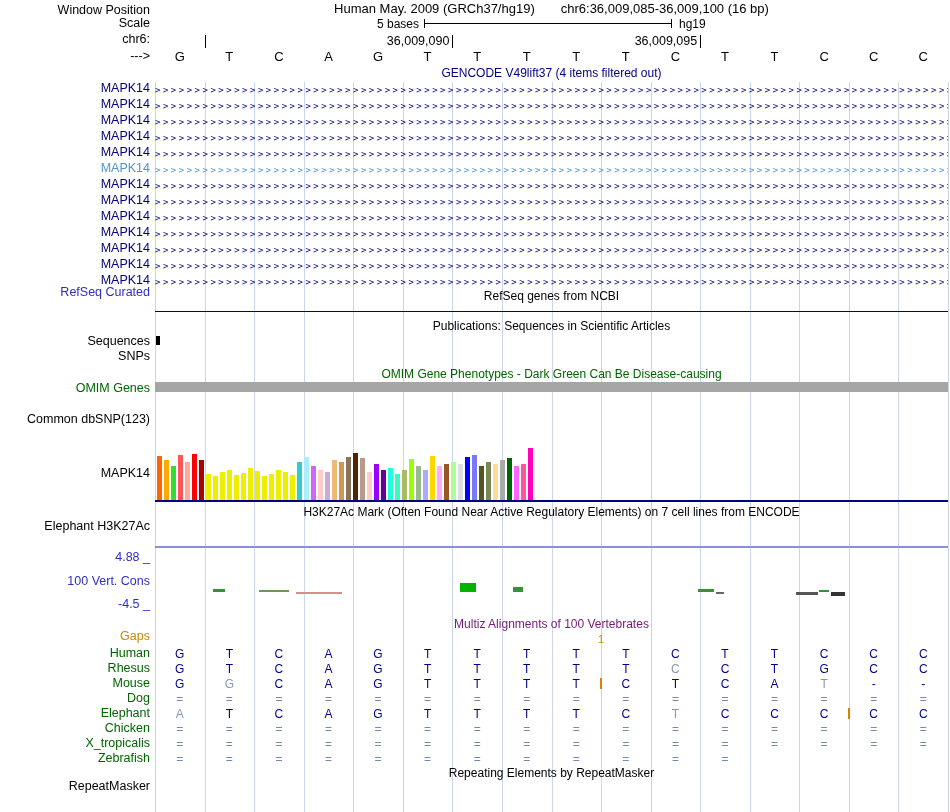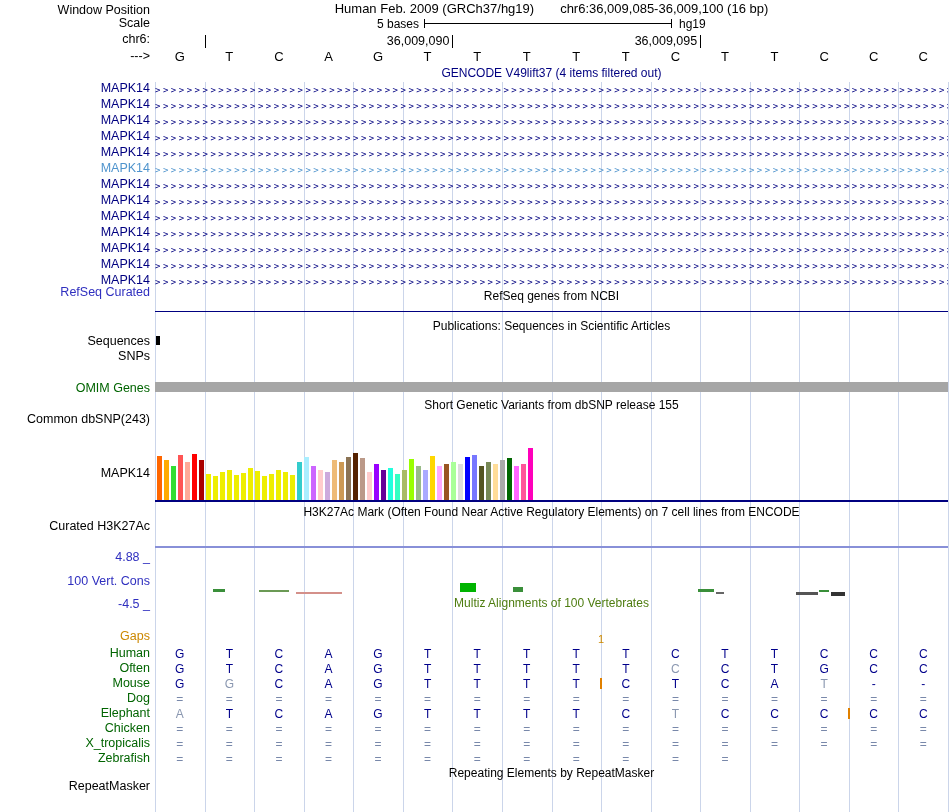--- a/index.html
+++ b/index.html
@@ -16,21 +16,21 @@
   .scalebar { position:absolute; left:424px; top:19px; width:248px; height:9px; border-left:1px solid #000; border-right:1px solid #000; z-index:2; }
   .scalebar::after { content:""; position:absolute; left:0; right:0; top:4px; height:1px; background:#000; }
 </style>
 </head>
 <body>
 
 <div id="browser">
 
   <div class="leftlabel" style="top:4px">Window Position</div>
   <div class="hdr" style="top:2px;font-size:13px">
-    <span>Human Feb. 2009 (GRCh37/hg19)</span><span style="display:inline-block;width:26px"></span><span>chr6:36,009,085-36,009,100 (16 bp)</span>
+    <span>Human May. 2009 (GRCh37/hg19)</span><span style="display:inline-block;width:26px"></span><span>chr6:36,009,085-36,009,100 (16 bp)</span>
   </div>
 
   <div class="leftlabel" style="top:17px">Scale</div>
   <div class="abs" style="left:155px;top:17px;width:264px;text-align:right;z-index:2">5 bases</div>
   <div class="scalebar"></div>
   <div class="abs" style="left:679px;top:17px;z-index:2">hg19</div>
 
   <div class="leftlabel" style="top:33px">chr6:</div>
   <div class="leftlabel" style="top:50px">---&gt;</div>
 
@@ -38,39 +38,39 @@
 
   <div class="hdr" style="top:290px">RefSeq genes from NCBI</div>
   <div class="leftlabel blue" style="top:286px">RefSeq Curated</div>
   <div class="abs" style="left:155px;top:311px;width:793px;height:1px;background:#000080;z-index:1"></div>
 
   <div class="hdr" style="top:320px">Publications: Sequences in Scientific Articles</div>
   <div class="leftlabel" style="top:335px">Sequences</div>
   <div class="abs" style="left:156px;top:336px;width:4px;height:9px;background:#000;z-index:1"></div>
   <div class="leftlabel" style="top:350px">SNPs</div>
 
+  <div class="hdr green" style="top:368px">OMIM Gene Phenotypes - Dark Green Can Be Disease-causing</div>
   <div class="leftlabel green" style="top:382px">OMIM Genes</div>
   <div class="abs" style="left:155px;top:382px;width:793px;height:10px;background:#A6A6A6;z-index:1"></div>
 
-  <div class="hdr" style="top:399px">Short Genetic Variants from dbSNP release 155</div>
-  <div class="leftlabel" style="top:413px">Common dbSNP(243)</div>
+  <div class="leftlabel" style="top:413px">Common dbSNP(123)</div>
 
   <div class="leftlabel" style="top:467px">MAPK14</div>
   <div class="abs" style="left:155px;top:446px;width:382px;height:56px;z-index:1"></div>
   <div class="abs" style="left:155px;top:500px;width:793px;height:2px;background:#000080;z-index:1"></div>
 
   <div class="hdr" style="top:506px">H3K27Ac Mark (Often Found Near Active Regulatory Elements) on 7 cell lines from ENCODE</div>
-  <div class="leftlabel" style="top:520px">Curated H3K27Ac</div>
+  <div class="leftlabel" style="top:520px">Elephant H3K27Ac</div>
   <div class="abs" style="left:155px;top:546px;width:793px;height:2px;background:#8890D8;z-index:1"></div>
 
   <div class="leftlabel blue" style="top:551px">4.88 _</div>
   <div class="leftlabel blue" style="top:575px">100 Vert. Cons</div>
   <div class="leftlabel blue" style="top:598px">-4.5 _</div>
 
-  <div class="hdr" style="top:597px;color:#4d7c0f">Multiz Alignments of 100 Vertebrates</div>
+  <div class="hdr" style="top:618px;color:#701a75">Multiz Alignments of 100 Vertebrates</div>
   <div class="leftlabel orange" style="top:630px">Gaps</div>
 
   <div class="hdr" style="top:767px">Repeating Elements by RepeatMasker</div>
   <div class="leftlabel" style="top:780px">RepeatMasker</div>
 
 <div class="abs" style="left: 155px; top: 82px; width: 1px; height: 730px; background: rgb(203, 213, 234); z-index: 0;"></div>
     <div class="abs" style="left: 204.562px; top: 82px; width: 1px; height: 730px; background: rgb(203, 213, 234); z-index: 0;"></div>
     <div class="abs" style="left: 254.125px; top: 82px; width: 1px; height: 730px; background: rgb(203, 213, 234); z-index: 0;"></div>
     <div class="abs" style="left: 303.688px; top: 82px; width: 1px; height: 730px; background: rgb(203, 213, 234); z-index: 0;"></div>
     <div class="abs" style="left: 353.25px; top: 82px; width: 1px; height: 730px; background: rgb(203, 213, 234); z-index: 0;"></div>
@@ -208,21 +208,21 @@
     <div class="abs" style="left: 452.375px; top: 647px; width: 49.5625px; text-align: center; font-size: 12px; color: rgb(0, 0, 139); z-index: 2;">T</div>
     <div class="abs" style="left: 501.938px; top: 647px; width: 49.5625px; text-align: center; font-size: 12px; color: rgb(0, 0, 139); z-index: 2;">T</div>
     <div class="abs" style="left: 551.5px; top: 647px; width: 49.5625px; text-align: center; font-size: 12px; color: rgb(0, 0, 139); z-index: 2;">T</div>
     <div class="abs" style="left: 601.062px; top: 647px; width: 49.5625px; text-align: center; font-size: 12px; color: rgb(0, 0, 139); z-index: 2;">T</div>
     <div class="abs" style="left: 650.625px; top: 647px; width: 49.5625px; text-align: center; font-size: 12px; color: rgb(0, 0, 139); z-index: 2;">C</div>
     <div class="abs" style="left: 700.188px; top: 647px; width: 49.5625px; text-align: center; font-size: 12px; color: rgb(0, 0, 139); z-index: 2;">T</div>
     <div class="abs" style="left: 749.75px; top: 647px; width: 49.5625px; text-align: center; font-size: 12px; color: rgb(0, 0, 139); z-index: 2;">T</div>
     <div class="abs" style="left: 799.312px; top: 647px; width: 49.5625px; text-align: center; font-size: 12px; color: rgb(0, 0, 139); z-index: 2;">C</div>
     <div class="abs" style="left: 848.875px; top: 647px; width: 49.5625px; text-align: center; font-size: 12px; color: rgb(0, 0, 139); z-index: 2;">C</div>
     <div class="abs" style="left: 898.438px; top: 647px; width: 49.5625px; text-align: center; font-size: 12px; color: rgb(0, 0, 139); z-index: 2;">C</div>
-    <div class="abs leftlabel" style="top: 662px; color: rgb(0, 100, 0);">Often</div>
+    <div class="abs leftlabel" style="top: 662px; color: rgb(0, 100, 0);">Rhesus</div>
     <div class="abs" style="left: 155px; top: 662px; width: 49.5625px; text-align: center; font-size: 12px; color: rgb(0, 0, 139); z-index: 2;">G</div>
     <div class="abs" style="left: 204.562px; top: 662px; width: 49.5625px; text-align: center; font-size: 12px; color: rgb(0, 0, 139); z-index: 2;">T</div>
     <div class="abs" style="left: 254.125px; top: 662px; width: 49.5625px; text-align: center; font-size: 12px; color: rgb(0, 0, 139); z-index: 2;">C</div>
     <div class="abs" style="left: 303.688px; top: 662px; width: 49.5625px; text-align: center; font-size: 12px; color: rgb(0, 0, 139); z-index: 2;">A</div>
     <div class="abs" style="left: 353.25px; top: 662px; width: 49.5625px; text-align: center; font-size: 12px; color: rgb(0, 0, 139); z-index: 2;">G</div>
     <div class="abs" style="left: 402.812px; top: 662px; width: 49.5625px; text-align: center; font-size: 12px; color: rgb(0, 0, 139); z-index: 2;">T</div>
     <div class="abs" style="left: 452.375px; top: 662px; width: 49.5625px; text-align: center; font-size: 12px; color: rgb(0, 0, 139); z-index: 2;">T</div>
     <div class="abs" style="left: 501.938px; top: 662px; width: 49.5625px; text-align: center; font-size: 12px; color: rgb(0, 0, 139); z-index: 2;">T</div>
     <div class="abs" style="left: 551.5px; top: 662px; width: 49.5625px; text-align: center; font-size: 12px; color: rgb(0, 0, 139); z-index: 2;">T</div>
     <div class="abs" style="left: 601.062px; top: 662px; width: 49.5625px; text-align: center; font-size: 12px; color: rgb(0, 0, 139); z-index: 2;">T</div>

